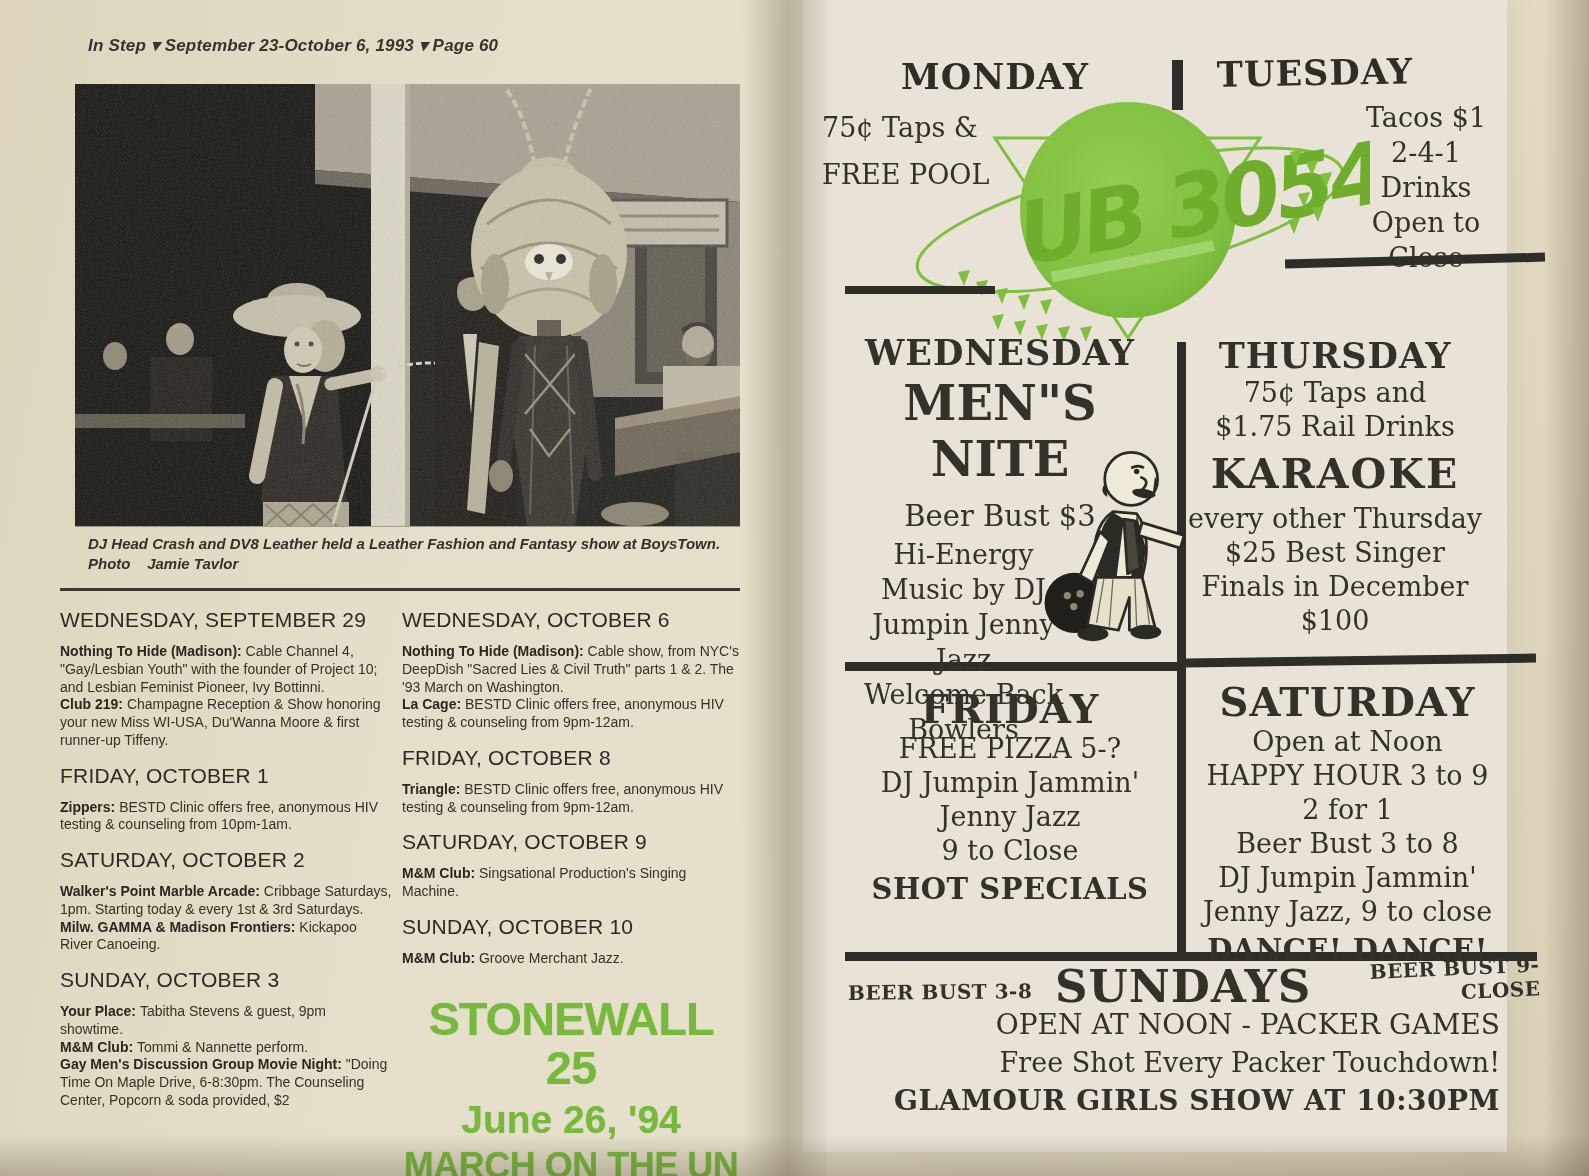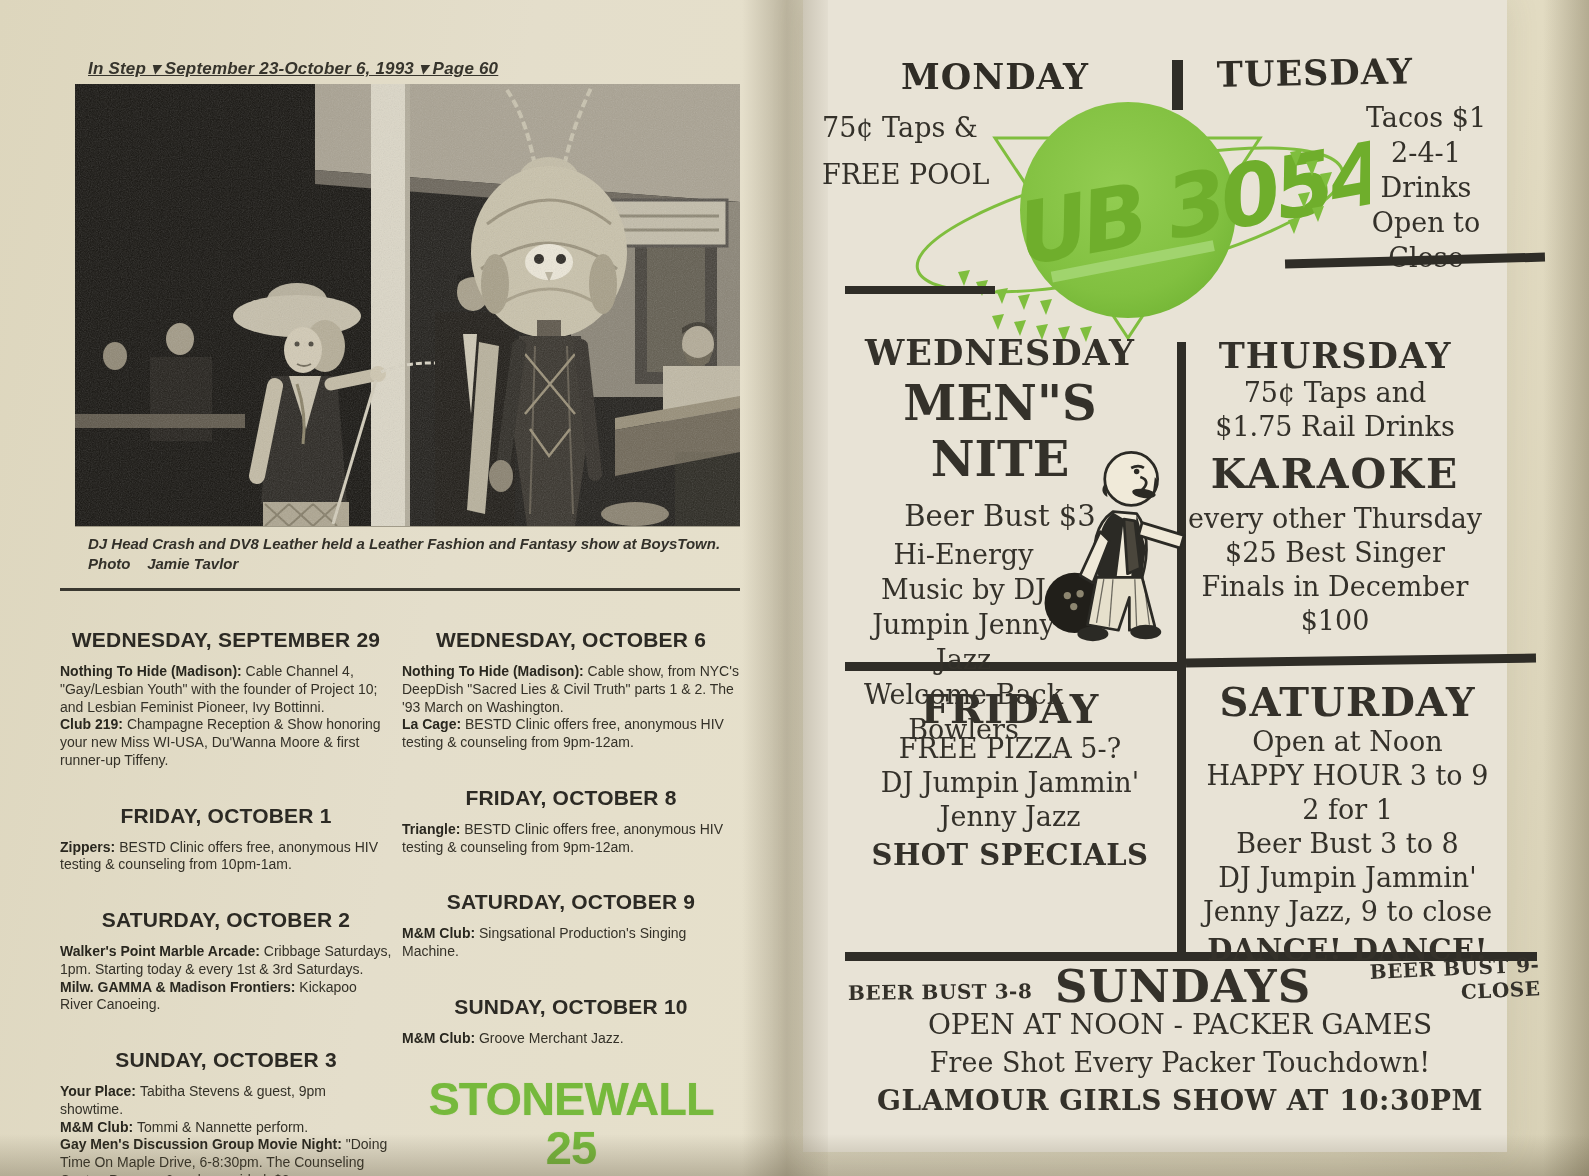--- a/index.html
+++ b/index.html
@@ -9,29 +9,29 @@
   
   .spine{position:absolute;left:742px;top:0;width:86px;height:100%;
     background:linear-gradient(90deg,rgba(92,82,56,0) 0%,rgba(92,82,56,.30) 52%,rgba(92,82,56,.04) 100%);}
   .right-edge{position:absolute;right:0;top:0;width:46px;height:100%;
     background:linear-gradient(270deg,rgba(96,86,58,.35),rgba(96,86,58,0));}
   .bottom-shade{position:absolute;left:0;bottom:0;width:100%;height:42px;
     background:linear-gradient(0deg,rgba(80,70,45,.30),rgba(80,70,45,0));}
   .ad-panel{position:absolute;left:803px;top:0;width:704px;height:1152px;background:#e8e3d6;
     box-shadow:0 0 30px rgba(110,100,70,.15);}
   
-  .lp-header{position:absolute;left:88px;top:58px;font-size:17px;font-weight:bold;font-style:italic;letter-spacing:.2px;color:#36342c;text-decoration:underline;}
+  .lp-header{position:absolute;left:88px;top:35px;font-size:17px;font-weight:bold;font-style:italic;letter-spacing:.2px;color:#36342c;}
   .photo{position:absolute;left:75px;top:84px;width:665px;height:442px;box-shadow:0 1px 0 rgba(60,55,40,.4);}
   .caption{position:absolute;left:88px;top:534px;width:672px;font-size:15px;font-weight:bold;font-style:italic;line-height:1.35;color:#33312a;}
   .caption .c2{white-space:pre;}
   .lp-rule{position:absolute;left:60px;top:588px;width:680px;height:3px;background:#3a3830;}
   .col{position:absolute;top:594px;}
   .col1{left:60px;width:332px;}
   .col2{left:402px;width:338px;}
-  .lhead{font-weight:bold;font-size:21px;text-align:center;margin:34px 0 11px;color:#2c2a24;letter-spacing:.2px;}
+  .lhead{font-weight:normal;font-size:21px;text-align:left;margin:14px 0 11px;color:#2c2a24;letter-spacing:.2px;}
   .lentry{font-size:14px;line-height:1.27;margin:0;color:#343128;}
   .lentry b{color:#29271f;}
   .stonewall{margin-top:26px;text-align:center;color:#76b93c;font-weight:bold;line-height:1.06;
     text-shadow:0 0 1px rgba(118,185,60,.5);}
   .stonewall .ln:nth-child(1){font-size:47px;letter-spacing:-1px;}
   .stonewall .ln:nth-child(2){font-size:39px;margin-top:6px;}
   .stonewall .ln:nth-child(3){font-size:36px;margin-top:6px;letter-spacing:-.5px;}
   
   .rp{position:absolute;left:800px;top:0;width:740px;height:1176px;
     font-family:"DejaVu Serif","Liberation Serif",serif;color:#34312a;}
@@ -60,21 +60,21 @@
   .h3{font-size:41px;font-weight:bold;letter-spacing:2px;margin:6px 0 4px;}
   .h4{font-size:40px;font-weight:bold;letter-spacing:1px;}
   .biglines{font-size:27px;line-height:34px;}
   .beer-bust{font-size:29px;margin-top:12px;}
   .wed-lines{width:235px;margin:4px 0 0 6px;text-align:center;font-size:27px;line-height:35px;}
   .bowler{position:absolute;left:240px;top:440px;width:155px;height:220px;}
   .p-foot{font-size:29px;font-weight:bold;margin-top:4px;letter-spacing:.5px;}
   .sun-left{position:absolute;left:48px;top:980px;font-size:20px;font-weight:bold;letter-spacing:.5px;transform:rotate(-.6deg);}
   .sun-title{position:absolute;left:255px;top:960px;width:250px;text-align:center;font-size:45px;font-weight:bold;letter-spacing:1px;}
   .sun-right{position:absolute;left:492px;top:958px;width:248px;text-align:right;font-size:20px;font-weight:bold;letter-spacing:.5px;transform:rotate(-2.6deg);}
-  .sun-lines{position:absolute;left:60px;top:1008px;width:640px;text-align:center;}
+  .sun-lines{position:absolute;left:60px;top:1008px;width:640px;text-align:right;}
   .sun-lines .ln:nth-child(1){font-size:28px;margin-bottom:6px;}
   .sun-lines .ln:nth-child(2){font-size:27px;margin-bottom:6px;}
   .sun-lines .ln:nth-child(3){font-size:28px;font-weight:bold;letter-spacing:.5px;}
 </style>
 </head>
 <body>
 
 <div class="scan">
 
   <div class="ad-panel"></div>
@@ -353,20 +353,21 @@
           <div class="ln">$100</div>
         </div>
     </div>
 
     <div class="panel p-fri">
       <div class="h4">FRIDAY</div>
       <div class="biglines">
           <div class="ln">FREE PIZZA 5-?</div>
           <div class="ln">DJ Jumpin Jammin'</div>
           <div class="ln">Jenny Jazz</div>
+          <div class="ln">9 to Close</div>
         </div>
       <div class="p-foot">SHOT SPECIALS</div>
     </div>
 
     <div class="panel p-sat">
       <div class="h4">SATURDAY</div>
       <div class="biglines">
           <div class="ln">Open at Noon</div>
           <div class="ln">HAPPY HOUR 3 to 9</div>
           <div class="ln">2 for 1</div>

